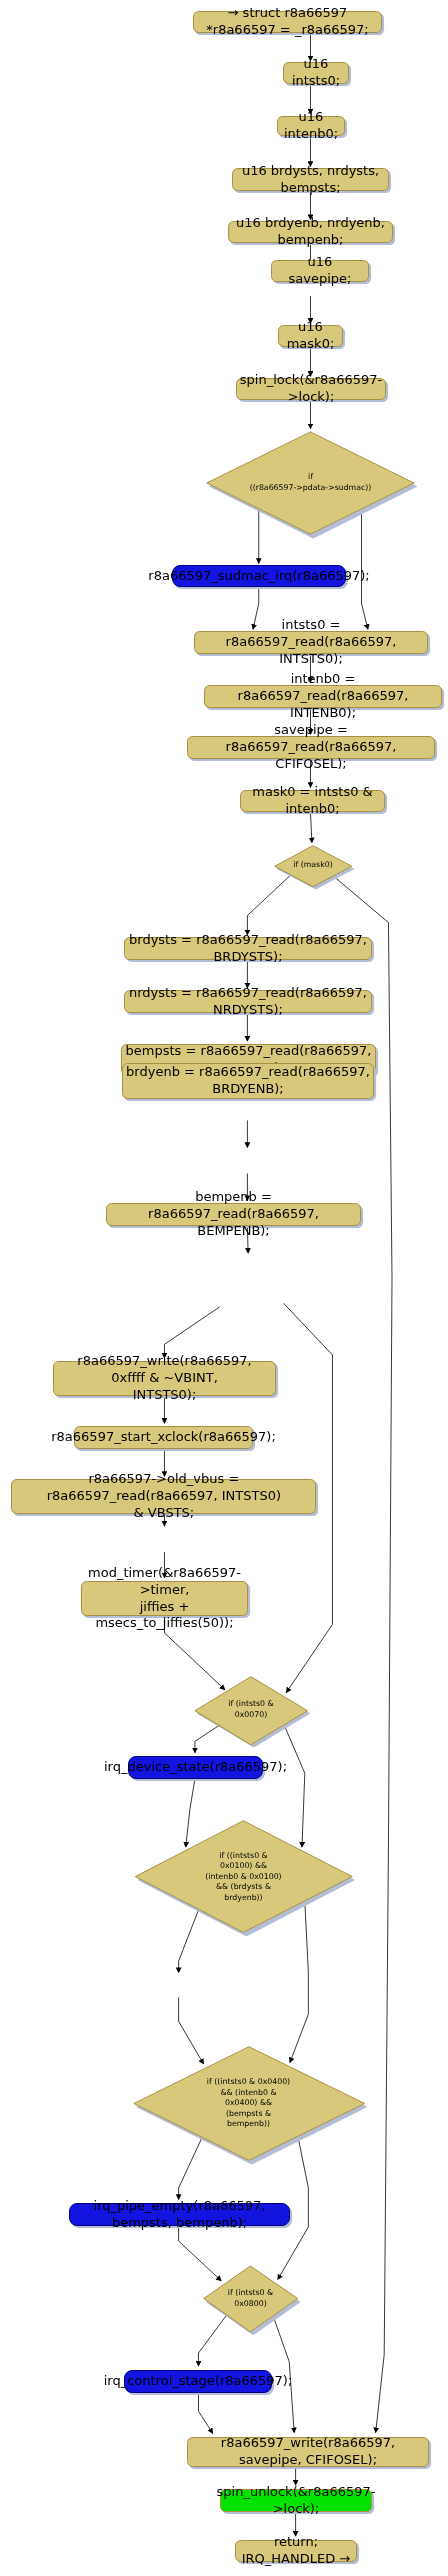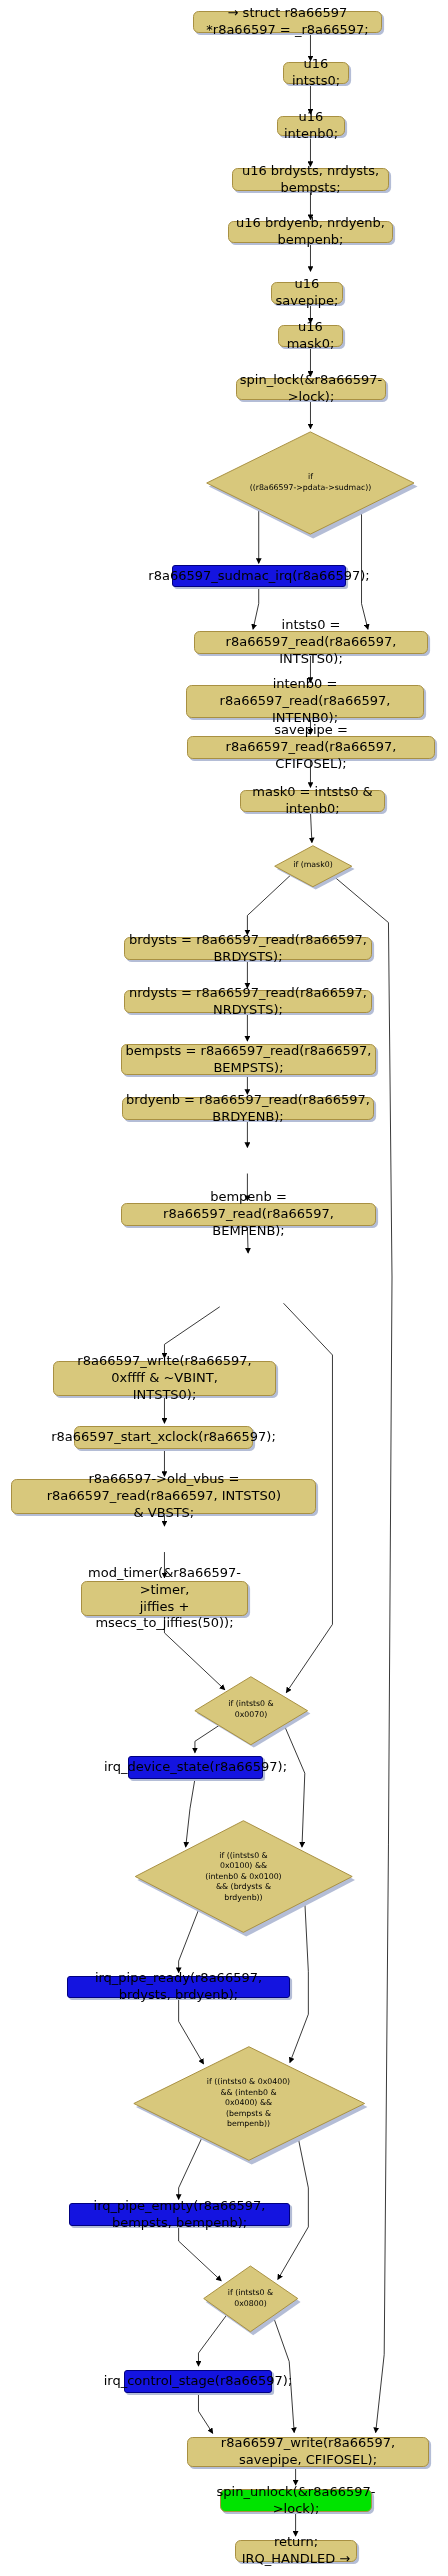--- a/index.html
+++ b/index.html
@@ -20,21 +20,21 @@
     background:var(--statement-fill,#d8c87c);
     border:1px solid var(--statement-border,#a89042);
     border-radius:5.7px;
     box-shadow:2.1px 2.1px 0 var(--shadow,#b4bdd6);
     padding:0.7px 2.8px;
     white-space:pre-wrap;
   }
   .node.call{
     background:var(--call-fill,#1414e0);
     border-color:var(--call-border,#000080);
-    border-radius:3px;
+    border-radius:8px;
   }
   .node.unlock{ background:var(--unlock-fill,#00e400); }
   .diamond{position:absolute;}
   .diamond svg{display:block;}
   .diamond polygon.main{
     fill:var(--statement-fill,#d8c87c);
     stroke:var(--statement-border,#a89042);
     stroke-width:1.4;
   }
   .diamond polygon.shad{fill:var(--shadow,#b4bdd6);stroke:none;}
@@ -100,52 +100,52 @@
     <polyline points="280,3372 280,3400 300,3431" marker-end="url(#ah)"></polyline>
     <polyline points="417,3466 417,3504" marker-end="url(#ah)"></polyline>
     <polyline points="417,3540 417,3576" marker-end="url(#ah)"></polyline>
   </svg>
 
   <div class="node" style="left:193px;top:10.6px;width:189px;height:22px">→ struct r8a66597 *r8a66597 = _r8a66597;</div>
   <div class="node" style="left:283px;top:62px;width:66px;height:22px">u16 intsts0;</div>
   <div class="node" style="left:277px;top:116px;width:68px;height:20px">u16 intenb0;</div>
   <div class="node" style="left:232px;top:168px;width:157px;height:23px">u16 brdysts, nrdysts, bempsts;</div>
   <div class="node" style="left:228px;top:221px;width:165px;height:22px">u16 brdyenb, nrdyenb, bempenb;</div>
-  <div class="node" style="left:271px;top:282px;width:72px;height:22px">u16 savepipe;</div>
+  <div class="node" style="left:271px;top:260px;width:98px;height:22px">u16 savepipe;</div>
   <div class="node" style="left:278px;top:325px;width:65px;height:22px">u16 mask0;</div>
   <div class="node" style="left:236px;top:378px;width:150px;height:22px">spin_lock(&amp;r8a66597-&gt;lock);</div>
 
   <div class="diamond" style="left:206px;top:431px;width:213px;height:109px">
     <svg width="213" height="109" viewBox="0 0 300 153">
       <polygon class="shad" points="151,5 298,78 151,151 4,78"></polygon>
       <polygon class="main" points="147,1 293,73 147,145 1,73"></polygon>
     </svg>
     <div class="dlabel" style="width:209px;height:104px">if
 ((r8a66597-&gt;pdata-&gt;sudmac))</div>
   </div>
 
   <div class="node call" style="left:172px;top:565px;width:174px;height:22px">r8a66597_sudmac_irq(r8a66597);</div>
   <div class="node" style="left:194px;top:631px;width:234px;height:23px">intsts0 = r8a66597_read(r8a66597, INTSTS0);</div>
-  <div class="node" style="left:186px;top:685px;width:238px;height:33px">intenb0 = r8a66597_read(r8a66597, INTENB0);</div>
+  <div class="node" style="left:204px;top:685px;width:238px;height:23px">intenb0 = r8a66597_read(r8a66597, INTENB0);</div>
   <div class="node" style="left:187px;top:736px;width:248px;height:23px">savepipe = r8a66597_read(r8a66597, CFIFOSEL);</div>
   <div class="node" style="left:240px;top:790px;width:145px;height:22px">mask0 = intsts0 &amp; intenb0;</div>
 
   <div class="diamond" style="left:274px;top:845px;width:82px;height:46px">
     <svg width="82" height="46" viewBox="0 0 116 65">
       <polygon class="shad" points="59,5 114,34 59,63 4,34"></polygon>
       <polygon class="main" points="55,1 110,30 55,59 1,30"></polygon>
     </svg>
     <div class="dlabel" style="width:78px;height:41px">if (mask0)</div>
   </div>
 
   <div class="node" style="left:124px;top:937px;width:248px;height:23.4px">brdysts = r8a66597_read(r8a66597, BRDYSTS);</div>
   <div class="node" style="left:124px;top:990px;width:248px;height:23.4px">nrdysts = r8a66597_read(r8a66597, NRDYSTS);</div>
   <div class="node" style="left:121px;top:1044px;width:255px;height:31px">bempsts = r8a66597_read(r8a66597, BEMPSTS);</div>
-  <div class="node" style="left:122px;top:1097px;width:252px;height:23px">brdyenb = r8a66597_read(r8a66597, BRDYENB);</div>
-  <div class="node" style="left:121px;top:1203px;width:255px;height:23.4px">bempenb = r8a66597_read(r8a66597, BEMPENB);</div>
+  <div class="node" style="left:122px;top:1063px;width:252px;height:36px">brdyenb = r8a66597_read(r8a66597, BRDYENB);</div>
+  <div class="node" style="left:106px;top:1203px;width:255px;height:23.4px">bempenb = r8a66597_read(r8a66597, BEMPENB);</div>
 
 
   <div class="node" style="left:53px;top:1361px;width:223px;height:35px">r8a66597_write(r8a66597,  0xffff &amp; ~VBINT,
 INTSTS0);</div>
   <div class="node" style="left:74px;top:1426px;width:179px;height:23.4px">r8a66597_start_xclock(r8a66597);</div>
   <div class="node" style="left:11.4px;top:1479px;width:305px;height:35px">r8a66597-&gt;old_vbus = r8a66597_read(r8a66597, INTSTS0)
 &amp; VBSTS;</div>
   <div class="node" style="left:81px;top:1581px;width:167px;height:35px">mod_timer(&amp;r8a66597-&gt;timer,
 jiffies + msecs_to_jiffies(50));</div>
 
@@ -165,21 +165,20 @@
       <polygon class="shad" points="158,5 312,85 158,165 4,85"></polygon>
       <polygon class="main" points="154,1 308,80 154,159 1,80"></polygon>
     </svg>
     <div class="dlabel" style="width:219px;height:114px">if ((intsts0 &amp;
 0x0100) &amp;&amp;
 (intenb0 &amp; 0x0100)
 &amp;&amp; (brdysts &amp;
 brdyenb))</div>
   </div>
 
-  <div class="node call" style="left:67px;top:1976px;width:223px;height:22px">irq_pipe_ready(r8a66597, brdysts, brdyenb);</div>
 
   <div class="diamond" style="left:133px;top:2046px;width:236px;height:120px">
     <svg width="236" height="120" viewBox="0 0 332 169">
       <polygon class="shad" points="167,5 330,86 167,167 4,86"></polygon>
       <polygon class="main" points="163,1 326,81 163,161 1,81"></polygon>
     </svg>
     <div class="dlabel" style="width:231px;height:115px">if ((intsts0 &amp; 0x0400)
 &amp;&amp; (intenb0 &amp;
 0x0400) &amp;&amp;
 (bempsts &amp;

